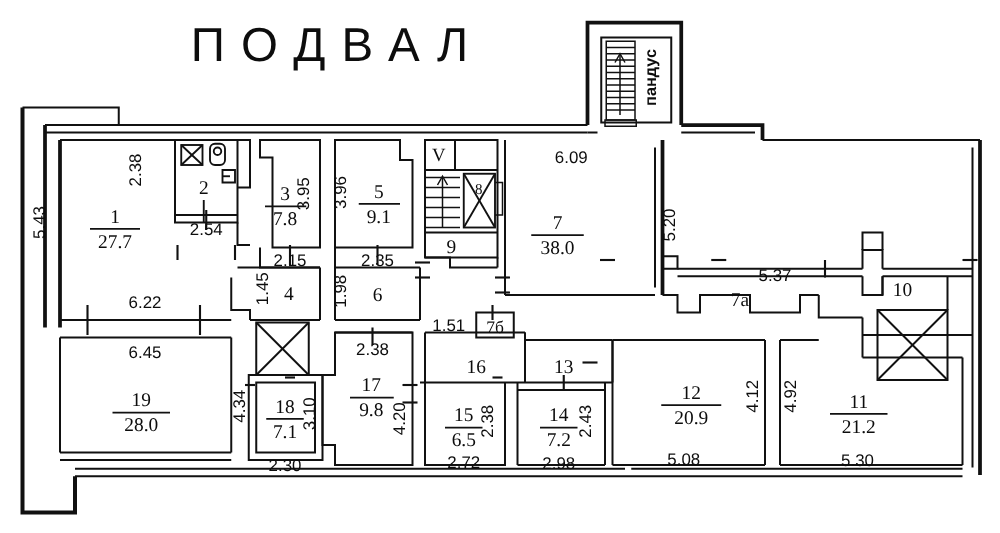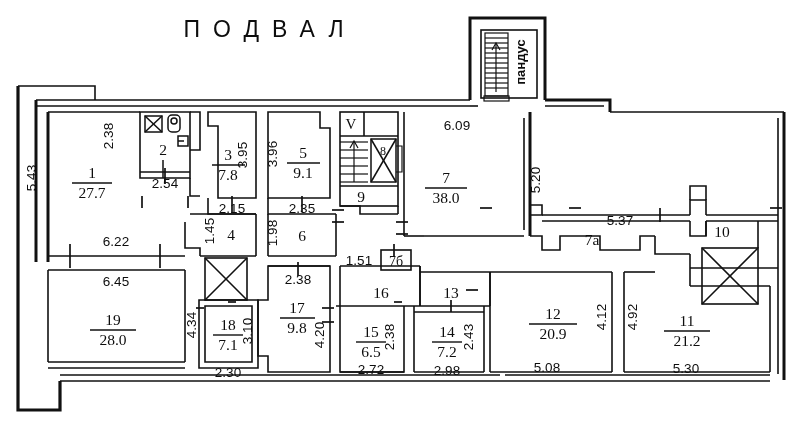--- a/index.html
+++ b/index.html
@@ -21,21 +21,21 @@
     height: 426px;
     background: #ffffff;
   }
   #plan-title {
     position: absolute;
     left: 0;
     top: 16px;
     width: 540px;
     text-align: center;
     font-family: "Liberation Sans", sans-serif;
-    font-size: 23px;
+    font-size: 38px;
     font-weight: 400;
     letter-spacing: 13px;
     color: #0d0d0d;
     user-select: none;
   }
   svg#plan-svg {
     position: absolute;
     left: 0;
     top: 0;
     width: 800px;

